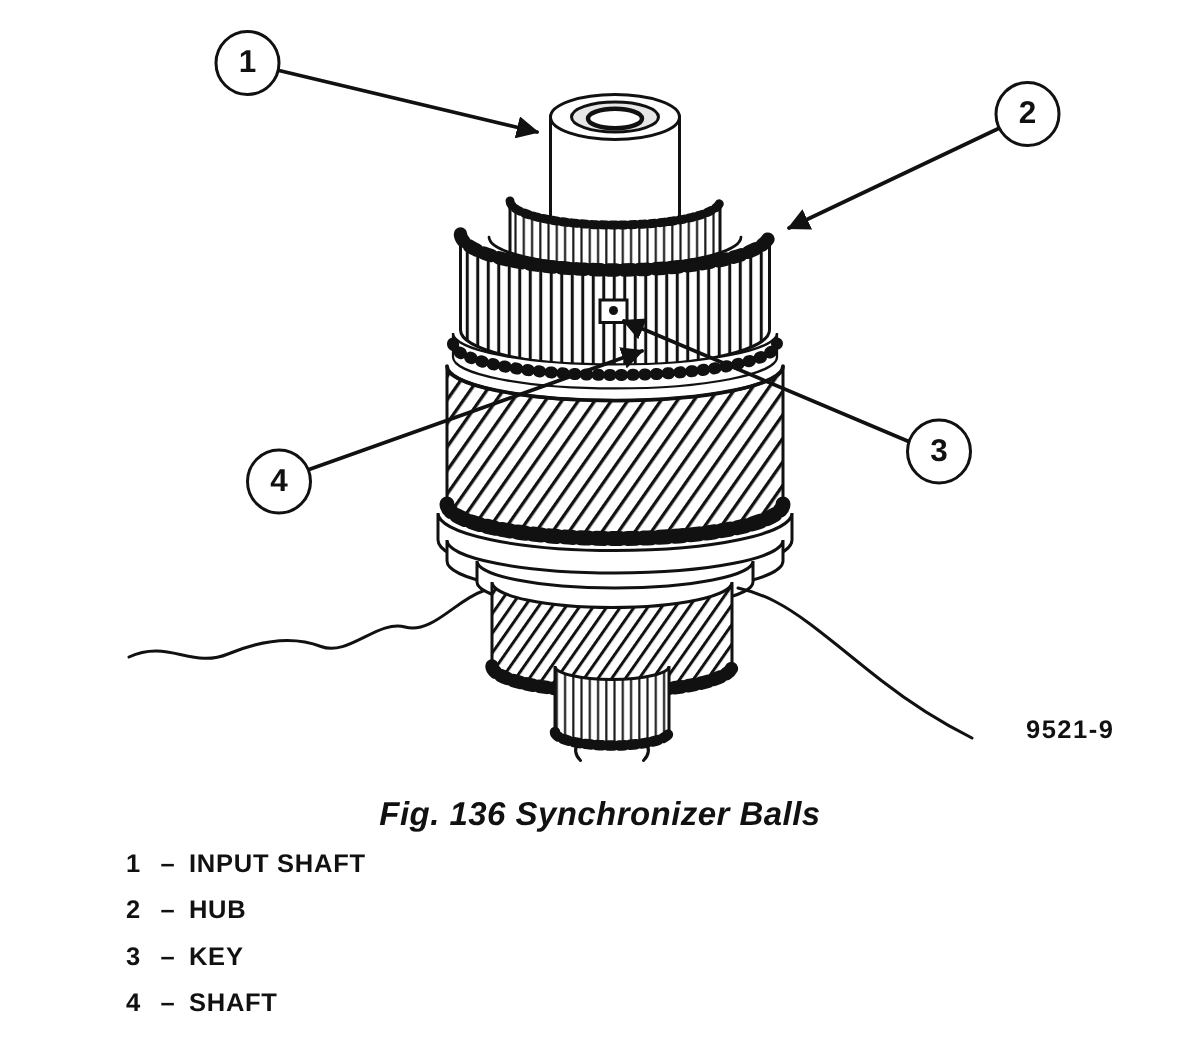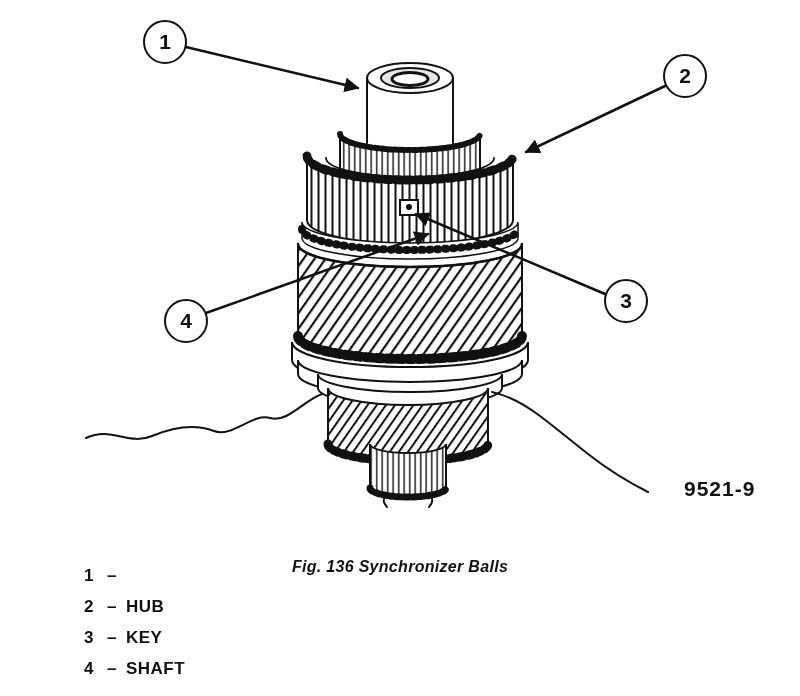--- a/index.html
+++ b/index.html
@@ -3,24 +3,24 @@
 <meta charset="utf-8">
 <style>
   * { margin:0; padding:0; box-sizing:border-box; }
   html, body { width:800px; height:696px; background:#fff; color:#111;
     font-family:"Liberation Sans", sans-serif; }
   .page { position:relative; width:800px; height:696px; background:#fff; overflow:hidden; }
   .drawing { position:absolute; left:0; top:0; }
   .callout { position:absolute; width:44px; height:44px; border:2.5px solid #111;
     border-radius:50%; background:#fff; display:flex; align-items:center;
     justify-content:center; font-size:21px; font-weight:700; }
-  .ref-number { position:absolute; left:684px; top:477px; font-size:21px;
+  .ref-number { position:absolute; left:684px; top:477px; font-size:17px;
     font-weight:700; letter-spacing:1px;text-align:center; }
   .caption { position:absolute; left:0; top:530px; width:800px; text-align:center;
-    font-size:16px; font-weight:700; font-style:italic; letter-spacing:0.3px;margin-top:28px; }
+    font-size:22px; font-weight:700; font-style:italic; letter-spacing:0.3px; }
   .legend { position:absolute; left:84px; top:566px; }
   .legend-row { display:flex; align-items:baseline; height:31px; font-size:17px;
     font-weight:700; letter-spacing:0.5px; }
   .legend-row .num { width:14px; }
   .legend-row .dash { margin:0 9px; }
 </style>
 </head>
 <body>
 
 <div class="page">
@@ -130,20 +130,21 @@
   </div>
 
   <div class="ref-number">9521-9</div>
 
   <div class="caption">Fig. 136 Synchronizer Balls</div>
 
   <div class="legend">
     <div class="legend-row">
       <span class="num">1</span>
       <span class="dash">–</span>
+      <span class="lab">INPUT SHAFT</span>
     </div>
     <div class="legend-row">
       <span class="num">2</span>
       <span class="dash">–</span>
       <span class="lab">HUB</span>
     </div>
     <div class="legend-row">
       <span class="num">3</span>
       <span class="dash">–</span>
       <span class="lab">KEY</span>

